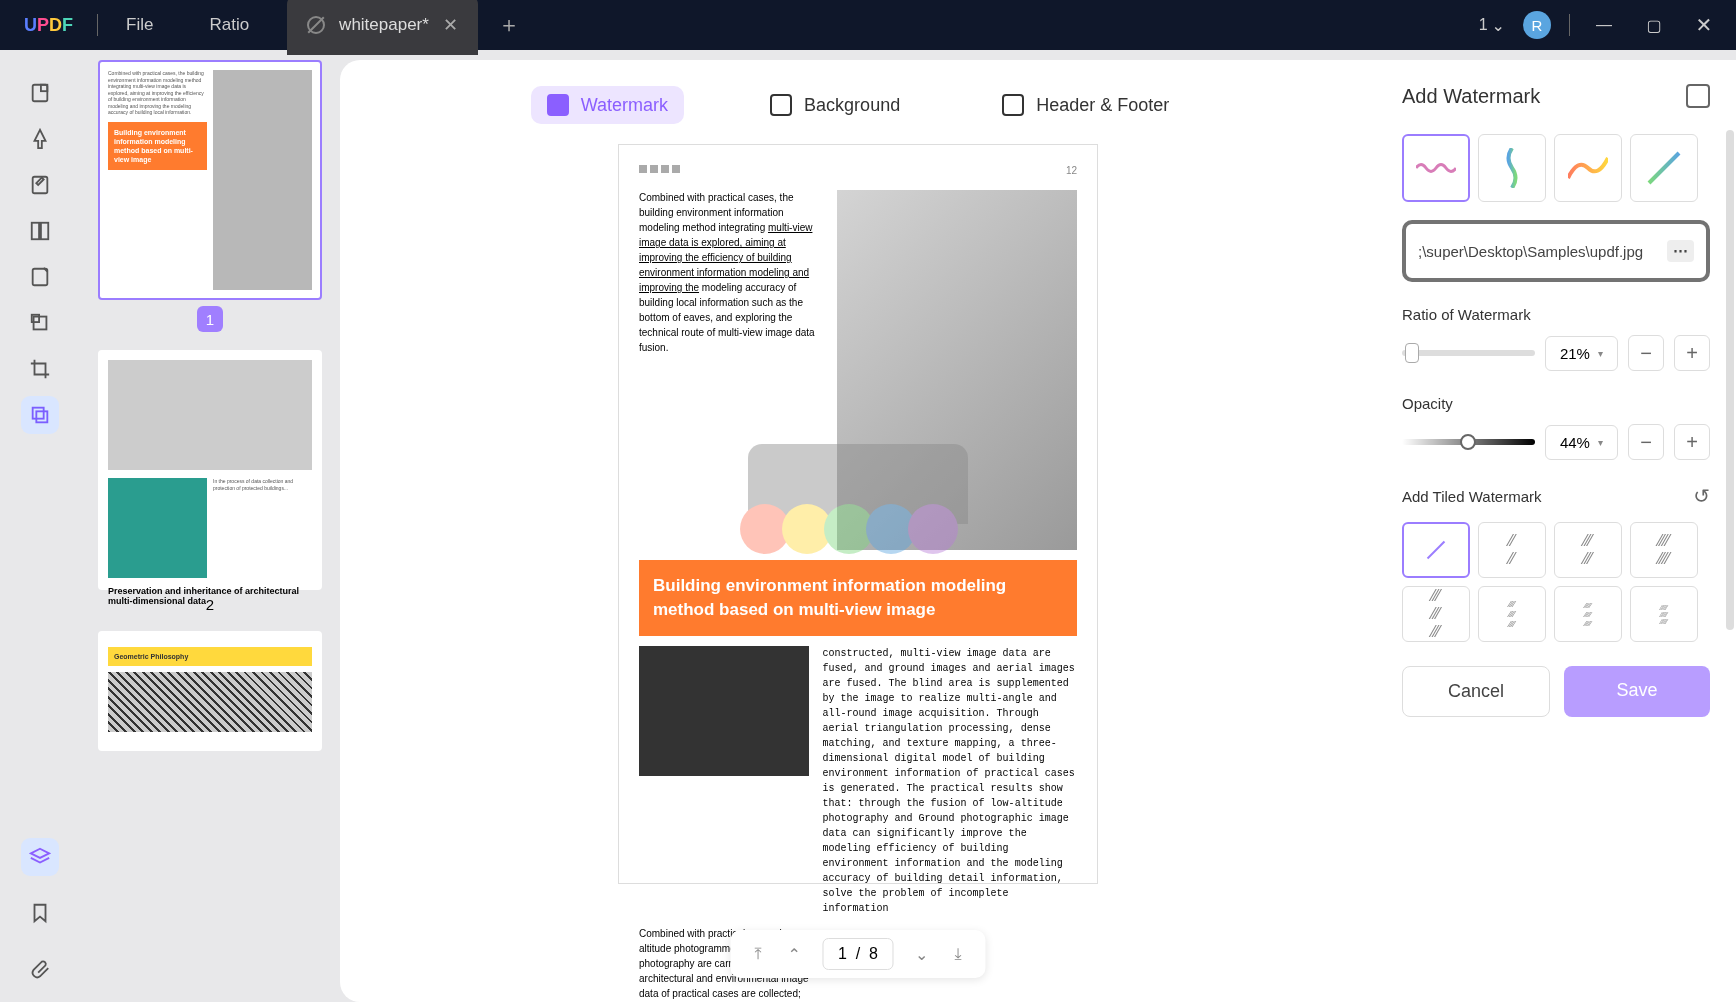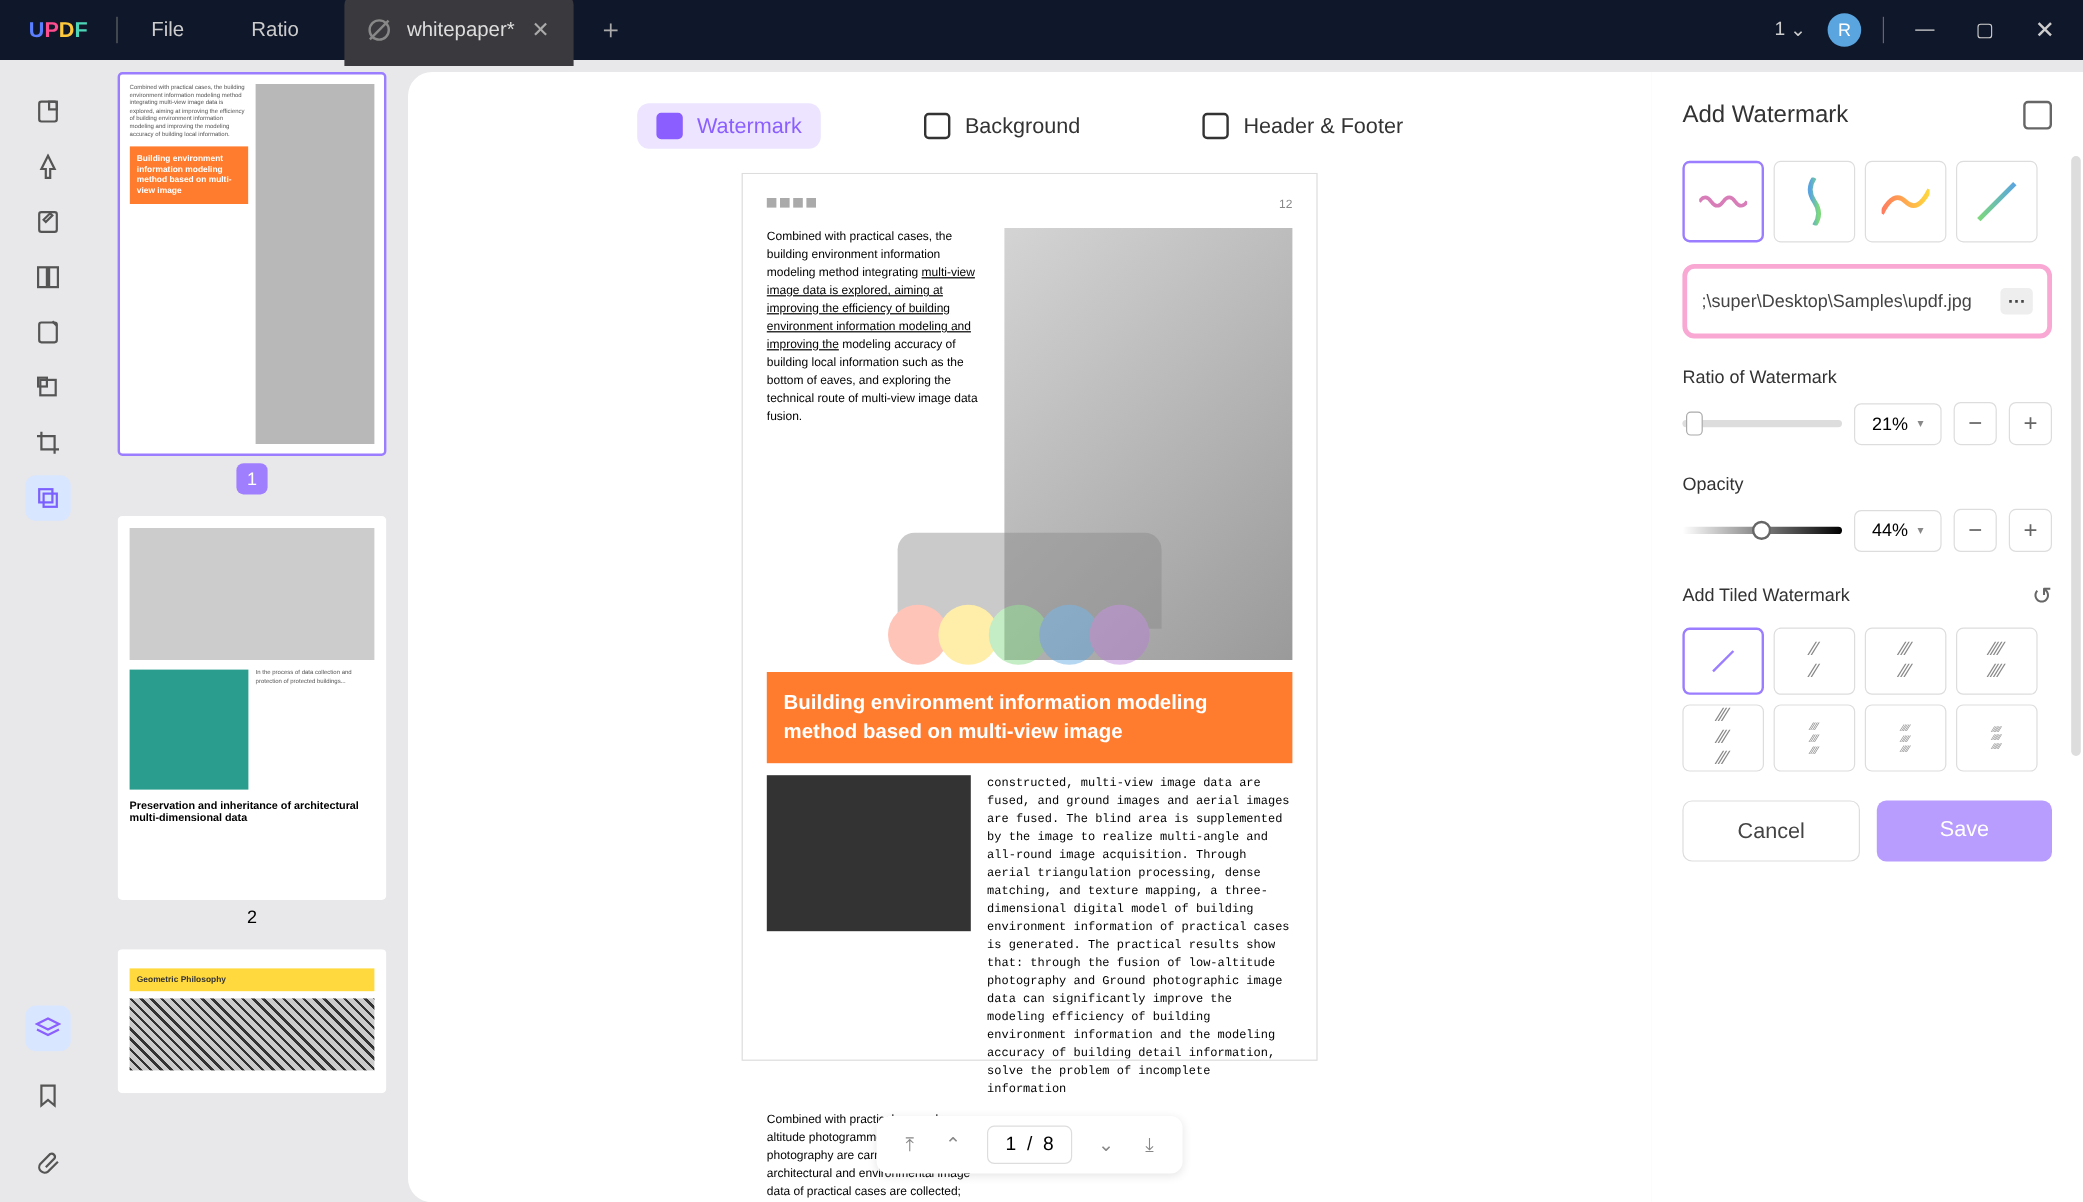--- a/index.html
+++ b/index.html
@@ -27,21 +27,21 @@
 .win-close { font-size: 20px; }
 
 .workspace { display: flex; height: 952px; background: #e8e8ea; padding: 10px 0 0 0; }
 .sidebar { width: 80px; background: transparent; display: flex; flex-direction: column; align-items: center; padding-top: 14px; gap: 8px; }
 .sb-item { width: 38px; height: 38px; display: flex; align-items: center; justify-content: center; border-radius: 9px; cursor: pointer; color: #555; }
 .sb-item.active { background: #d9e6ff; color: #7b5fff; }
 .sb-spacer { flex: 1; }
 .sb-bottom { padding-bottom: 14px; display: flex; flex-direction: column; gap: 18px; align-items: center; }
 
 .thumb-panel { width: 260px; background: transparent; padding: 0 18px; overflow: hidden; }
-.thumb { background: #fff; border: 2px solid transparent; border-radius: 4px; margin-bottom: 6px; padding: 8px; height: 320px; position: relative; }
+.thumb { background: #fff; border: 2px solid transparent; border-radius: 4px; margin-bottom: 6px; padding: 8px; height: 240px; position: relative; }
 .thumb.selected { border-color: #9b7dff; }
 .thumb-num { text-align: center; font-size: 15px; margin-bottom: 18px; }
 .thumb-num.sel { background: #a07fff; color: #fff; width: 26px; height: 26px; border-radius: 6px; display: flex; align-items: center; justify-content: center; margin: 0 auto 18px; }
 .thumb-content { display: flex; gap: 6px; height: 100%; }
 .thumb-text { flex: 1; font-size: 5px; line-height: 1.3; color: #555; overflow: hidden; }
 .thumb-img { flex: 1; background: #b8b8b8; }
 .thumb-banner { background: #ff7b2e; color: #fff; font-size: 7px; padding: 6px; margin: 6px 0; font-weight: bold; }
 .thumb3 .thumb-banner { background: #ffd93d; color: #333; }
 
 .main-area { flex: 1; background: #fff; border-radius: 20px 0 0 20px; display: flex; flex-direction: column; overflow: hidden; position: relative; }
@@ -82,21 +82,21 @@
 .rp-header { display: flex; justify-content: space-between; align-items: center; margin-bottom: 26px; }
 .rp-title { font-size: 20px; color: #333; }
 .rp-save-icon { width: 24px; height: 24px; border: 2px solid #666; border-radius: 4px; cursor: pointer; position: relative; }
 .rp-tabs { display: flex; gap: 0; margin-bottom: 18px; }
 .rp-tab { flex: 1; text-align: center; padding: 12px 0; font-size: 17px; color: #666; cursor: pointer; border-radius: 8px; }
 .rp-tab.active { border: 4px solid #9b7dff; color: #333; font-weight: 500; }
 .thumb-presets { display: flex; gap: 8px; margin-bottom: 18px; }
 .preset { width: 68px; height: 68px; background: #fff; border: 1px solid #ddd; border-radius: 6px; cursor: pointer; display: flex; align-items: center; justify-content: center; }
 .preset.sel { border: 2px solid #9b7dff; }
 .preset-wave { width: 40px; height: 14px; }
-.file-path { background: #fff; border: 4px solid #f9a8d4; border-radius: 10px; padding: 16px 12px; display: flex; align-items: center; justify-content: space-between; margin-bottom: 24px; font-size: 15px; color: #444; }
+.file-path { background: #fff; border: 4px solid #737373; border-radius: 10px; padding: 16px 12px; display: flex; align-items: center; justify-content: space-between; margin-bottom: 24px; font-size: 15px; color: #444; }
 .file-ellipsis { background: #eee; border-radius: 4px; padding: 2px 6px; font-weight: bold; cursor: pointer; }
 .field-label { font-size: 15px; color: #333; margin-bottom: 12px; }
 .field-row { display: flex; gap: 10px; align-items: center; margin-bottom: 24px; }
 .slider { flex: 1; height: 6px; background: #ddd; border-radius: 3px; position: relative; }
 .slider-thumb { position: absolute; width: 14px; height: 20px; background: #fff; border: 1px solid #aaa; border-radius: 4px; top: -7px; }
 .opacity-slider { background: linear-gradient(to right, transparent, #000); }
 .slider-thumb-round { width: 16px; height: 16px; border-radius: 50%; background: #fff; border: 2px solid #666; top: -5px; }
 .pct-box { border: 1px solid #ddd; border-radius: 6px; padding: 8px 14px; font-size: 15px; display: flex; align-items: center; gap: 8px; }
 .chev { font-size: 10px; color: #888; }
 .pm-btn { width: 36px; height: 36px; border: 1px solid #ddd; border-radius: 6px; display: flex; align-items: center; justify-content: center; font-size: 20px; color: #666; cursor: pointer; }

